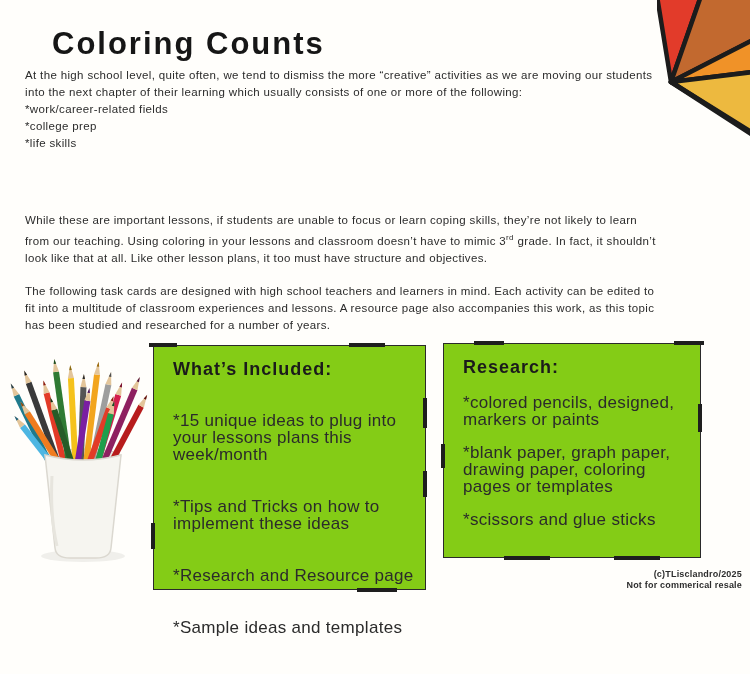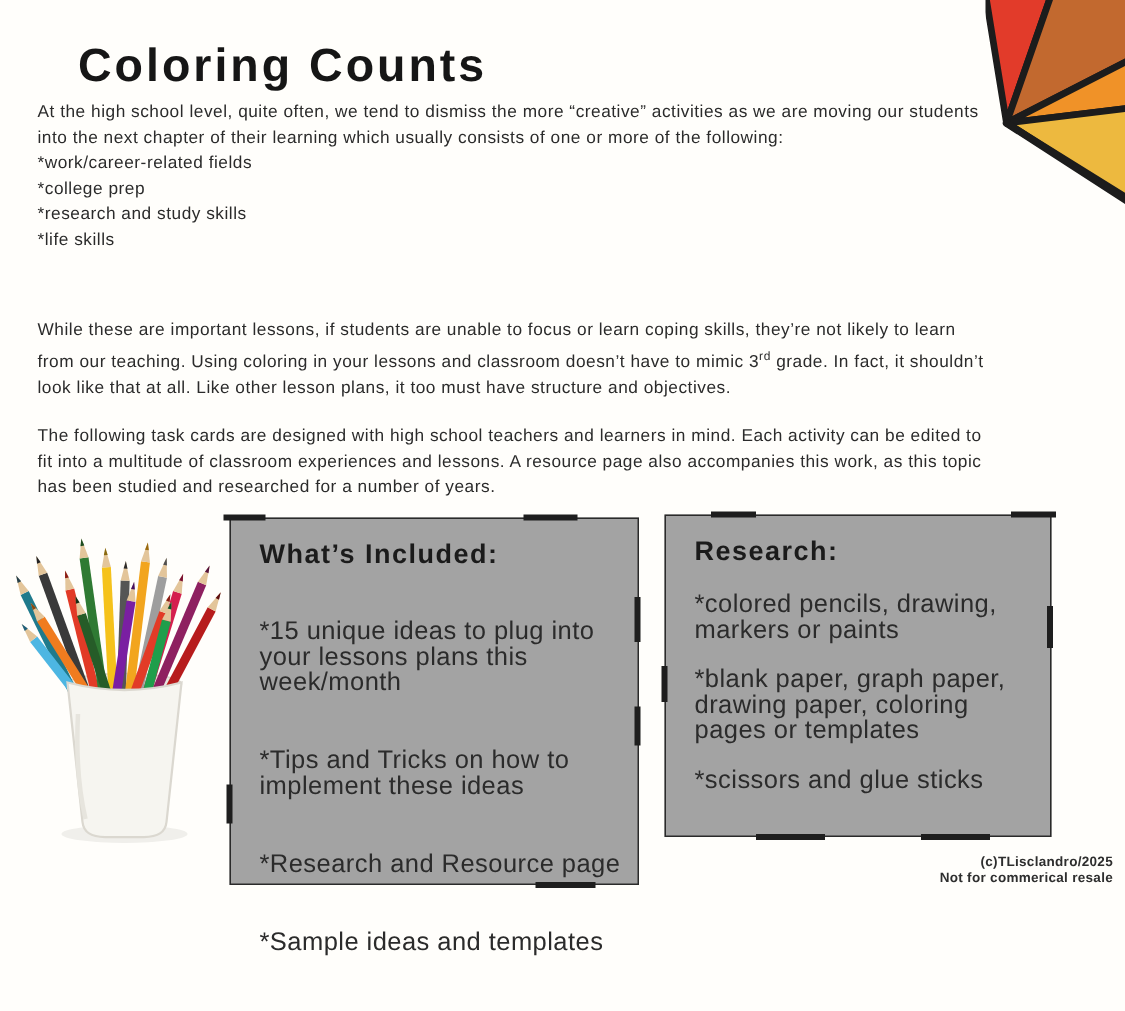--- a/index.html
+++ b/index.html
@@ -6,21 +6,21 @@
   #page{position:relative;width:750px;height:674px;background:#fffefb;overflow:hidden;
         font-family:"Liberation Sans",sans-serif;color:#272727;}
   .title{position:absolute;left:52px;top:26px;font-size:31px;font-weight:bold;
          letter-spacing:2px;color:#161616;white-space:nowrap;text-align:right;}
   .bodytext{font-size:11.5px;line-height:17px;letter-spacing:0.35px;font-weight:500;color:#2b2b2b;}
   #intro{position:absolute;left:25px;top:67px;width:636px;}
   #para2{position:absolute;left:25px;top:212px;width:640px;}
   #para3{position:absolute;left:25px;top:283px;width:640px;}
   sup{font-size:8px;}
   .bullet{white-space:nowrap;}
-  .box{position:absolute;border:1.5px solid #2a2a2a;background:#a3a3a3;}
+  .box{position:absolute;border:1.5px solid #2a2a2a;background:#84cc16;}
   #box-included{left:153px;top:345px;width:271px;height:243px;}
   #box-materials{left:443px;top:343px;width:256px;height:213px;}
   .box-heading{font-size:18px;font-weight:bold;letter-spacing:1px;color:#1b1b1b;
                padding:13px 0 0 19px;}
   .box-items{padding:0 0 0 19px;}
   .box-item{font-size:17px;line-height:17px;letter-spacing:0.3px;font-weight:500;color:#2b2b2b;}
   #box-included .box-item{width:245px;}
   #box-included .box-item + .box-item{margin-top:35px;}
   #box-included .box-items{margin-top:32px;}
   #box-materials .box-sub{font-size:11.5px;line-height:17px;letter-spacing:0.3px;
@@ -38,21 +38,20 @@
 <body>
 
 <div id="page">
 
   <div class="title">Coloring Counts</div>
 
   <div id="intro" class="bodytext">
     <div>At the high school level, quite often, we tend to dismiss the more “creative” activities as we are moving our students into the next chapter of their learning which usually consists of one or more of the following:</div>
     <div class="bullet">*work/career-related fields</div>
     <div class="bullet">*college prep</div>
-    <div class="bullet">*research and study skills</div>
     <div class="bullet">*life skills</div>
   </div>
 
   <div id="para2" class="bodytext"><span>While these are important lessons, if students are unable to focus or learn coping skills, they’re not likely to learn from our teaching. Using coloring in your lessons and classroom doesn’t have to mimic 3</span><sup>rd</sup><span> grade. In fact, it shouldn’t look like that at all. Like other lesson plans, it too must have structure and objectives.</span></div>
 
   <div id="para3" class="bodytext">The following task cards are designed with high school teachers and learners in mind. Each activity can be edited to fit into a multitude of classroom experiences and lessons. A resource page also accompanies this work, as this topic has been studied and researched for a number of years.</div>
 
   <div id="box-included" class="box">
     <div class="box-heading">What’s Included:</div>
     <div class="box-items">
@@ -65,21 +64,21 @@
     <div class="dash" style="right:40px;top:-3px;width:36px;height:4px;"></div>
     <div class="dash" style="right:-2px;top:52px;width:4px;height:30px;"></div>
     <div class="dash" style="right:-2px;top:125px;width:4px;height:26px;"></div>
     <div class="dash" style="right:28px;bottom:-3px;width:40px;height:4px;"></div>
     <div class="dash" style="left:-3px;bottom:40px;width:4px;height:26px;"></div>
   </div>
 
   <div id="box-materials" class="box">
     <div class="box-heading">Research:</div>
     <div class="box-items">
-      <div class="box-item">*colored pencils, drawing, markers or paints</div>
+      <div class="box-item">*colored pencils, designed, markers or paints</div>
       <div class="box-item">*blank paper, graph paper, drawing paper, coloring pages or templates</div>
       <div class="box-item">*scissors and glue sticks</div>
     </div>
     <div class="dash" style="left:30px;top:-3px;width:30px;height:4px;"></div>
     <div class="dash" style="right:-4px;top:-3px;width:30px;height:4px;"></div>
     <div class="dash" style="right:-2px;top:60px;width:4px;height:28px;"></div>
     <div class="dash" style="left:60px;bottom:-3px;width:46px;height:4px;"></div>
     <div class="dash" style="right:40px;bottom:-3px;width:46px;height:4px;"></div>
     <div class="dash" style="left:-3px;top:100px;width:4px;height:24px;"></div>
   </div>

